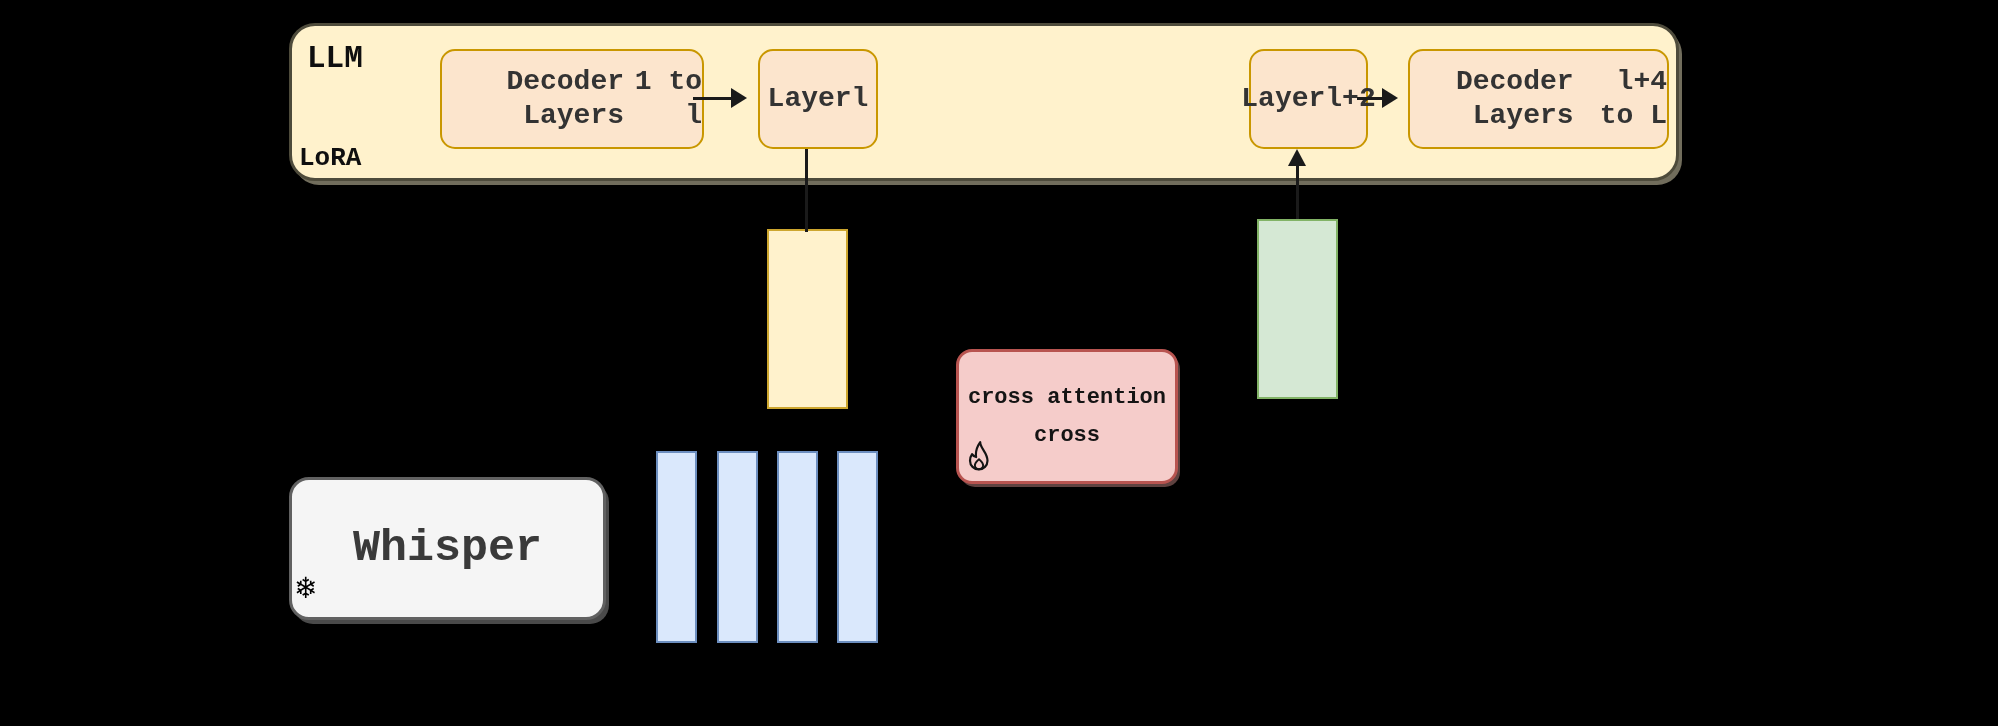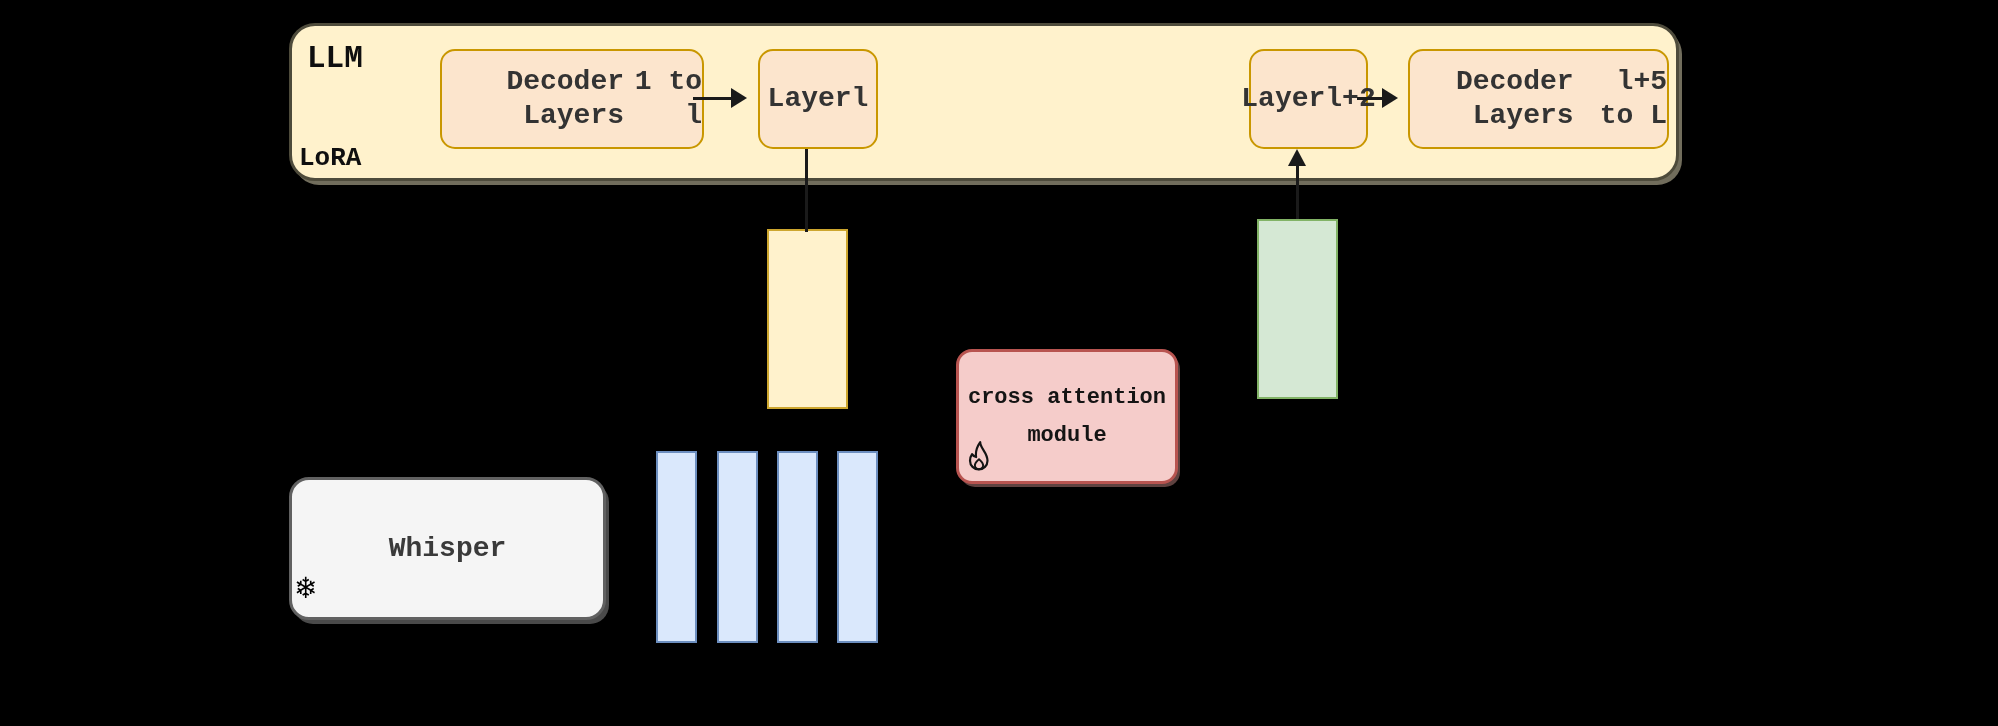--- a/index.html
+++ b/index.html
@@ -49,21 +49,21 @@
   
   .bars-wrap{left:656px;top:451px;width:222px;height:192px;z-index:2;}
   .bar{position:absolute;top:0;width:41px;height:192px;background:#DAE8FC;border:2.5px solid #6C8EBF;box-sizing:border-box;}
 
   
   .whisper-box{
     left:289px;top:477px;width:317px;height:143px;
     background:#F5F5F5;border:3px solid #616161;border-radius:20px;
     box-shadow:4px 5px 0 -1px #4A4A4A;z-index:2;
     display:flex;justify-content:center;align-items:center;
-    font-size:28px;font-weight:bold;color:#3a3a3a;
+    font-size:45px;font-weight:bold;color:#3a3a3a;
   }
   .snowflake{left:296px;top:574px;font-size:32px;line-height:32px;color:#000;z-index:3;}
 
   
   .cross-box{
     left:956px;top:349px;width:222px;height:135px;
     background:#F5CCCA;border:3px solid #B85450;border-radius:16px;
     box-shadow:3px 4px 0 -1px #5F4240;z-index:2;
     display:flex;flex-direction:column;justify-content:center;align-items:center;
     font-size:22px;line-height:30px;font-weight:bold;color:#141414;text-align:center;gap:8px;
@@ -102,26 +102,26 @@
   <div class="abs peach layer-l1">
     <span>Layer</span>
     <span>l+2</span>
   </div>
 
   <div class="abs stem h-stem2"></div>
   <div class="abs head-right head2"></div>
 
   <div class="abs peach dec-right">
     <span>Decoder Layers</span>
-    <span>l+5 to L</span>
+    <span>l+4 to L</span>
   </div>
 
   <div class="abs cross-box">
     <span>cross attention</span>
-    <span>module</span>
+    <span>cross</span>
   </div>
   <svg class="abs flame" viewBox="0 0 24 28">
     <path d="M13 1 C13 6 19 9.5 19 16.2 a7.2 7.2 0 0 1 -14.4 0 c0 -2 0.6 -3.7 1.7 -5.3 0.9 1.2 1.9 2 3.3 2.3 C8.9 8.6 10.5 4.6 13 1 z" fill="none" stroke="#141414" stroke-width="1.8" stroke-linejoin="round"></path>
     <path d="M12 23.2 c-1.9 0 -3.4 -1.5 -3.4 -3.4 0 -1.8 1.7 -3.1 3.4 -4.8 1.7 1.7 3.4 3 3.4 4.8 0 1.9 -1.5 3.4 -3.4 3.4 z" fill="none" stroke="#141414" stroke-width="1.6" stroke-linejoin="round"></path>
   </svg>
 
   <div class="abs green-rect"></div>
 
   <div class="abs whisper-box">
     <span>Whisper</span>

